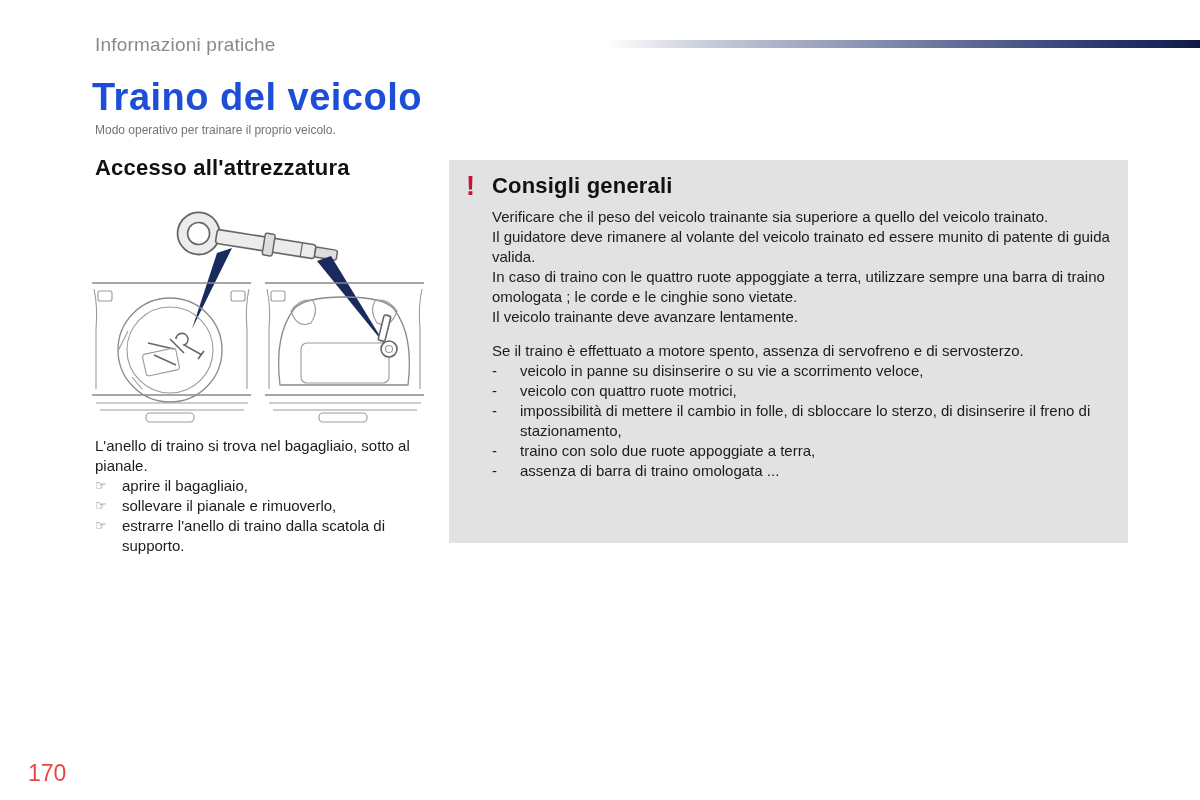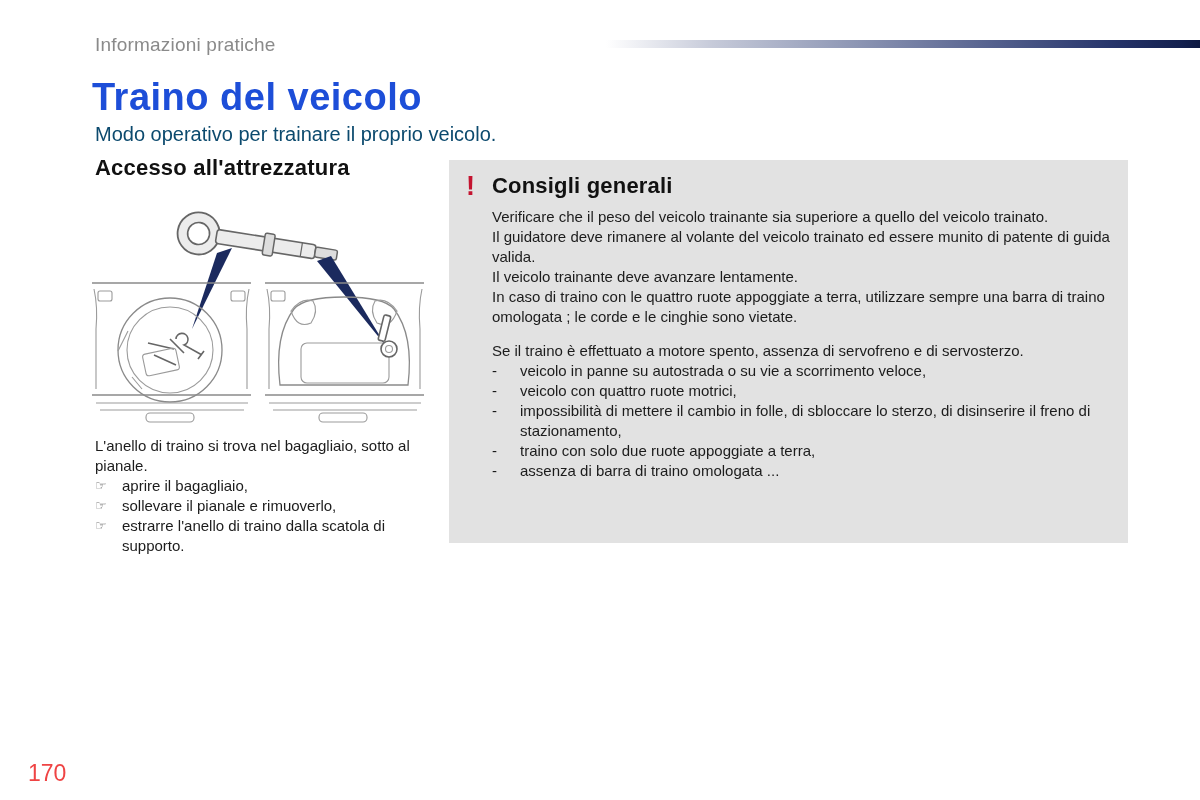--- a/index.html
+++ b/index.html
@@ -25,21 +25,21 @@
       #27356b 85%,
       #13204e 97%,
       #0c1840 100%);
   }
   .page-title {
     position:absolute; left:92px; top:76px;
     font-size:38px; font-weight:bold; color:#1d4ed8; letter-spacing:0.5px;
   }
   .page-subtitle {
     position:absolute; left:95px; top:123px;
-    font-size:20px; color:#0c4a6e;
+    font-size:12px; color:#737373;
   }
   .section-heading {
     position:absolute; left:95px; top:155px;
     font-size:22px; font-weight:bold; color:#111111; letter-spacing:0.2px;
   }
   .illustration {
     position:absolute; left:88px; top:203px; width:340px; height:222px;
   }
   .left-text {
     position:absolute; left:95px; top:436px; width:336px;
@@ -166,31 +166,31 @@
 
 <div class="advice-box">
   <div class="advice-header">
     <span class="advice-icon">!</span>
     <span class="advice-heading">Consigli generali</span>
   </div>
   <div class="advice-body">
     <div class="para-block">
       <div>Verificare che il peso del veicolo trainante sia superiore a quello del veicolo trainato.</div>
       <div>Il guidatore deve rimanere al volante del veicolo trainato ed essere munito di patente di guida valida.</div>
+      <div>In caso di traino con le quattro ruote appoggiate a terra, utilizzare sempre una barra di traino omologata ; le corde e le cinghie sono vietate.</div>
       <div>Il veicolo trainante deve avanzare lentamente.</div>
-      <div>In caso di traino con le quattro ruote appoggiate a terra, utilizzare sempre una barra di traino omologata ; le corde e le cinghie sono vietate.</div>
     </div>
     <div class="para-gap"></div>
     <div class="para-block">
       <div>Se il traino è effettuato a motore spento, assenza di servofreno e di servosterzo.</div>
     </div>
     <ul class="dash-list">
       <li class="dash-row">
         <span class="dash-marker">-</span>
-        <span class="dash-text">veicolo in panne su autostrada o su vie a scorrimento veloce,</span>
+        <span class="dash-text">veicolo in panne su disinserire o su vie a scorrimento veloce,</span>
       </li>
       <li class="dash-row">
         <span class="dash-marker">-</span>
         <span class="dash-text">veicolo con quattro ruote motrici,</span>
       </li>
       <li class="dash-row">
         <span class="dash-marker">-</span>
         <span class="dash-text">impossibilità di mettere il cambio in folle, di sbloccare lo sterzo, di disinserire il freno di stazionamento,</span>
       </li>
       <li class="dash-row">

